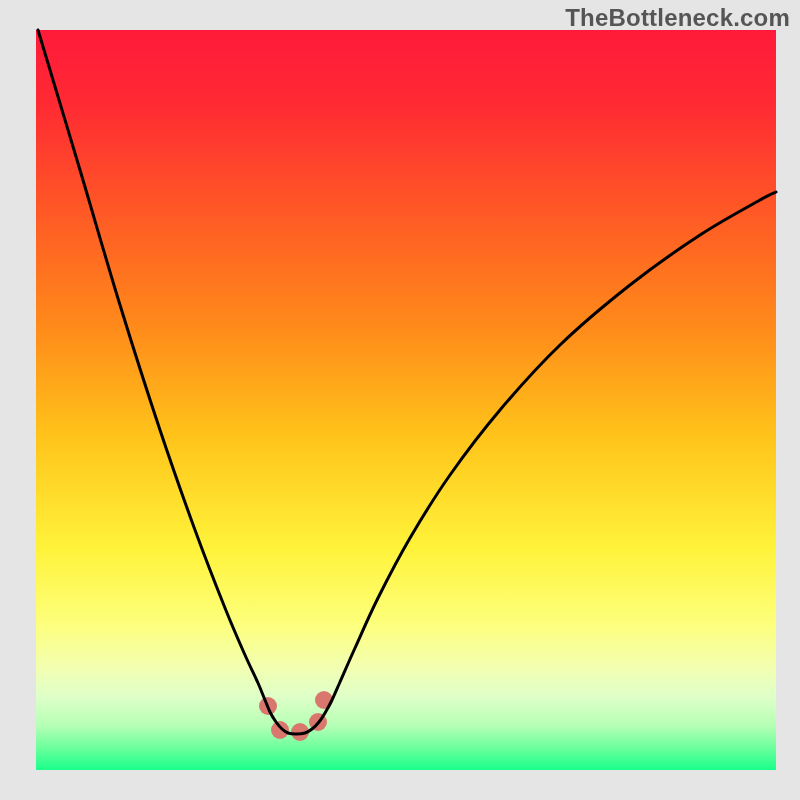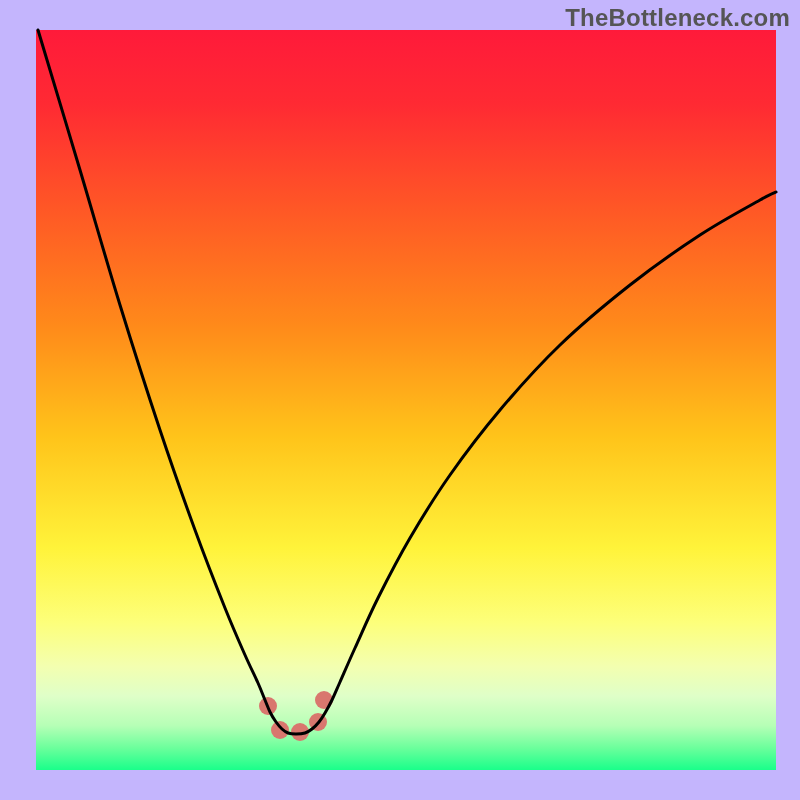--- a/index.html
+++ b/index.html
@@ -9,21 +9,21 @@
     height: 800px;
     background: #000;
     overflow: hidden;
   }
   .frame {
     position: absolute;
     top: 0;
     left: 0;
     width: 800px;
     height: 800px;
-    background: #c4b5fd;
+    background: #e5e5e5;
   }
   .watermark {
     position: absolute;
     top: 4px;
     right: 10px;
     color: #555;
     font-family: Arial, Helvetica, sans-serif;
     font-size: 24px;
     font-weight: 600;
     letter-spacing: 0.2px;

